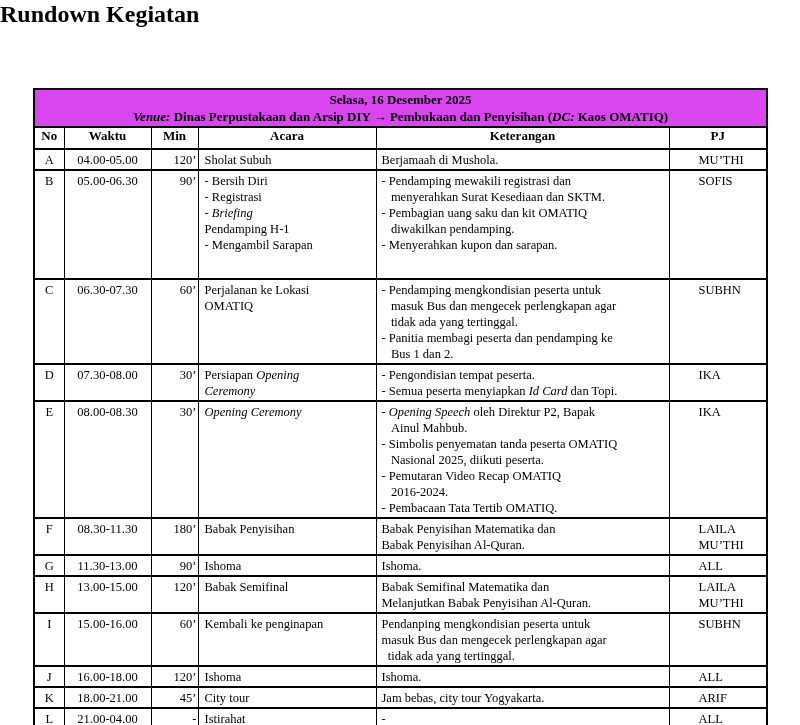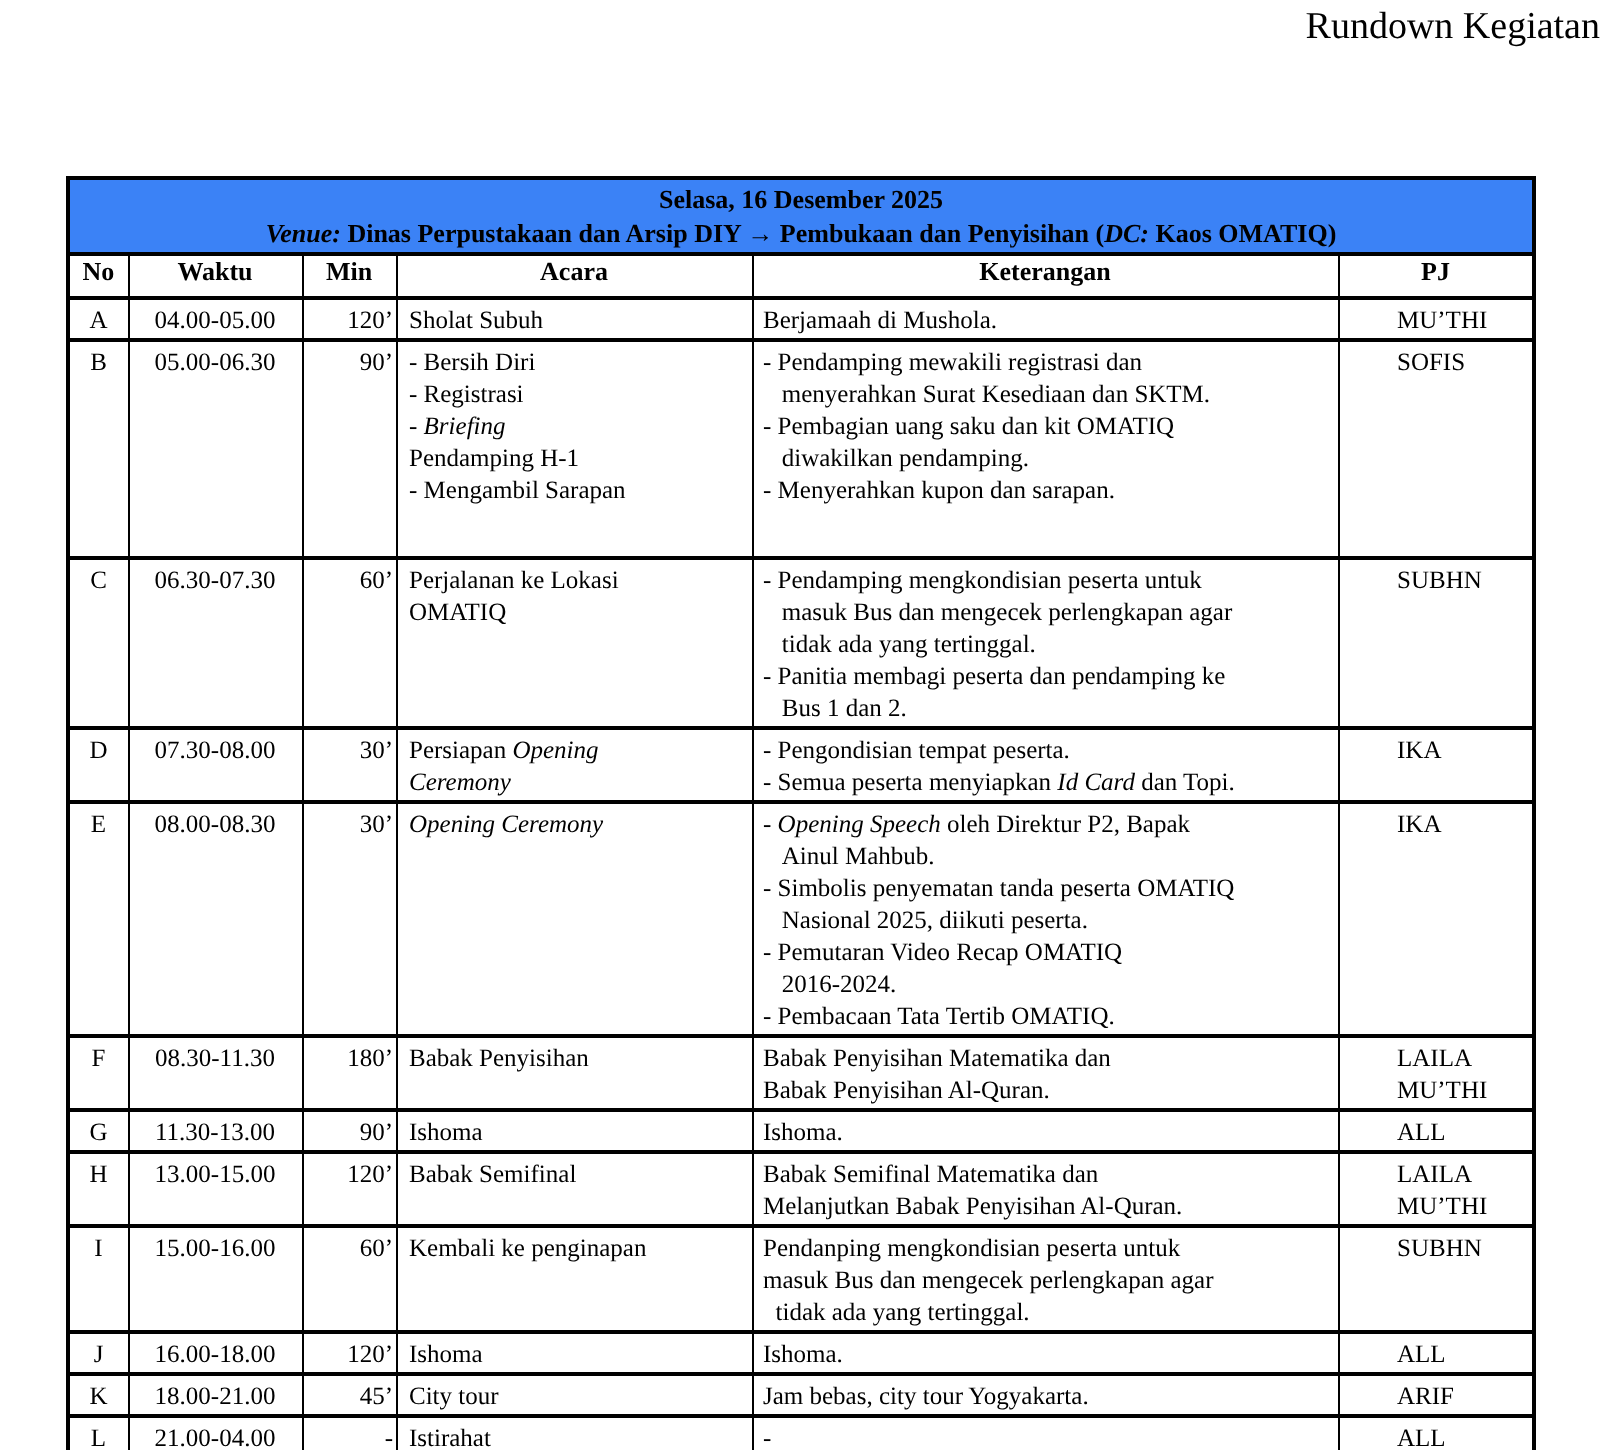--- a/index.html
+++ b/index.html
@@ -2,21 +2,21 @@
 <html><head>
 <meta charset="utf-8">
 <style>
   html,body{margin:0;padding:0;}
   body{
     width:800px;height:725px;background:#ffffff;color:#000;
     font-family:"Liberation Serif", serif;
     position:relative;overflow:hidden;
   }
   .title{
-    text-align:right;font-weight:normal;font-size:19px;line-height:22px;
+    text-align:left;font-weight:bold;font-size:24px;line-height:22px;
     padding-top:3px;
   }
   table.schedule{
     position:absolute;left:33px;top:88px;width:733px;
     border-collapse:collapse;table-layout:fixed;
     border:2px solid #000;
   }
   table.schedule td, table.schedule th{
     border:solid #000;border-width:2px 1px;
     vertical-align:top;overflow:hidden;
@@ -51,21 +51,21 @@
   <colgroup>
     <col style="width:30px">
       <col style="width:87px">
       <col style="width:47px">
     <col style="width:178px">
       <col style="width:293px">
       <col style="width:98px">
   </colgroup>
   <tbody>
     <tr class="day-header-row">
-      <td class="day-header" colspan="6" style="background: #3b82f6;">
+      <td class="day-header" colspan="6" style="background: #d946ef;">
         <div class="line">Selasa, 16 Desember 2025</div>
         <div class="line"><i>Venue:</i> Dinas Perpustakaan dan Arsip DIY → Pembukaan dan Penyisihan (<i>DC:</i> Kaos OMATIQ)</div>
       </td>
     </tr>
     <tr class="col-header-row">
       <th class="col-header">No</th>
       <th class="col-header">Waktu</th>
       <th class="col-header">Min</th>
       <th class="col-header">Acara</th>
       <th class="col-header">Keterangan</th>

